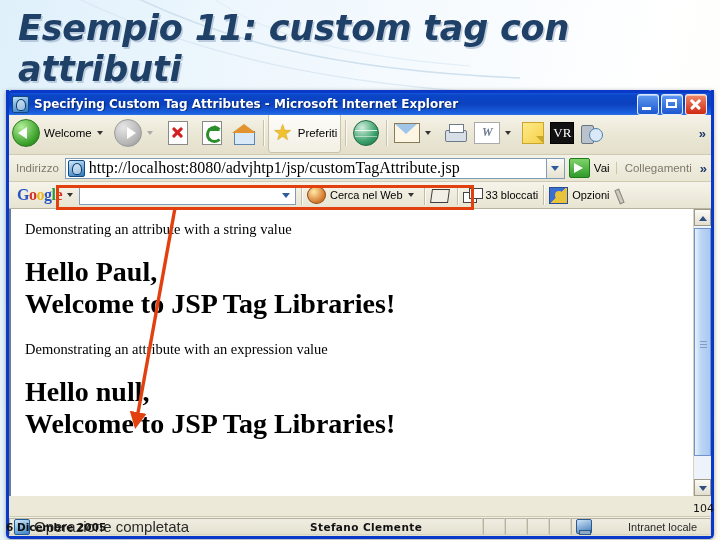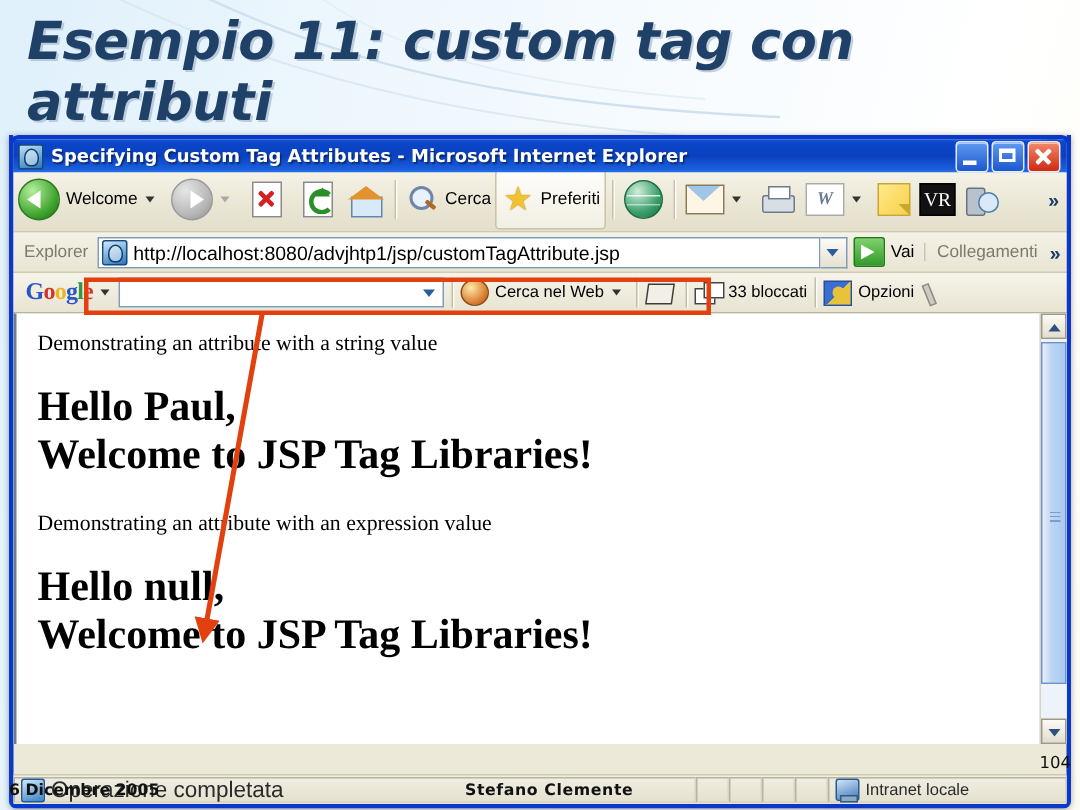--- a/index.html
+++ b/index.html
@@ -156,21 +156,21 @@
     border-bottom:1px solid #cfcab2;display:flex;align-items:center;box-sizing:border-box;
   }
   #addr-label{font-size:11.5px;color:#7d7a6c;padding:0 6px 0 7px;white-space:nowrap;}
   #addr-field{
     flex:1 1 auto;height:19px;background:#fff;border:1px solid #7f9db9;
     display:flex;align-items:center;margin-right:0;
   }
   #addr-ie-icon{width:15px;height:15px;margin:0 4px 0 2px;flex:0 0 auto;
     background:linear-gradient(160deg,#cfe9fa,#2b76bd);border:1px solid #14497e;border-radius:2px;position:relative;}
   #addr-ie-icon:after{content:"";position:absolute;left:3px;top:2px;width:8px;height:10px;border:1px solid #0c3d6b;border-radius:50% 50% 40% 40%;background:rgba(255,255,255,.5);}
-  #addr-url{font-size:13px;color:#000;white-space:nowrap;overflow:hidden;font-family:Liberation Sans, sans-serif;}
+  #addr-url{font-size:16px;color:#000;white-space:nowrap;overflow:hidden;font-family:Liberation Serif, serif;}
   #addr-drop{
     width:17px;height:19px;background:linear-gradient(180deg,#fcfbf7,#e6e2d0);
     border:1px solid #7f9db9;border-left:none;display:flex;align-items:center;justify-content:center;flex:0 0 auto;
   }
   #addr-drop i{width:0;height:0;border-left:4px solid transparent;border-right:4px solid transparent;border-top:5px solid #2d5c9e;}
   #go-btn{display:flex;align-items:center;padding:0 6px 0 4px;flex:0 0 auto;}
   #go-arrow{width:19px;height:18px;background:linear-gradient(180deg,#7fd36a,#2f9a2a);border:1px solid #1f7a1c;border-radius:2px;position:relative;}
   #go-arrow:after{content:"";position:absolute;left:4px;top:4px;width:0;height:0;border-top:5px solid transparent;border-bottom:5px solid transparent;border-left:9px solid #fff;}
   #go-label{font-size:11.5px;margin-left:4px;color:#000;}
   #links-label{font-size:11.5px;color:#7d7a6c;padding:0 8px;border-left:1px solid #cac5ad;white-space:nowrap;}
@@ -243,21 +243,21 @@
     background:linear-gradient(180deg,#f1efe4,#e4e0ce);
     border-top:1px solid #cfcab2;display:flex;align-items:center;box-sizing:border-box;
   }
   .sb-panel{height:17px;border:1px solid #d8d4c2;border-top-color:#b8b3a0;border-left-color:#b8b3a0;
     display:flex;align-items:center;box-sizing:border-box;}
   #sb-status{flex:1 1 auto;padding-left:2px;}
   #sb-status .ic-doc{width:14px;height:14px;margin:0 4px 0 2px;flex:0 0 auto;
     background:linear-gradient(160deg,#cfe9fa,#3a82c6);border:1px solid #1d5a96;border-radius:2px;}
   #sb-status span{font-size:15px;color:#2a2a2a;}
   .sb-small{width:22px;}
-  #sb-zone{width:159px;padding-left:4px;}
+  #sb-zone{width:140px;padding-left:4px;gap:32px;}
   #sb-zone .ic-zone{width:14px;height:13px;margin-right:4px;flex:0 0 auto;
     background:linear-gradient(160deg,#cfe3f7,#3e79b8);border:1px solid #2b5a8c;border-radius:2px;position:relative;}
   #sb-zone .ic-zone:after{content:"";position:absolute;left:2px;bottom:-2px;width:10px;height:3px;background:#8fa8c4;border:1px solid #2b5a8c;}
   #sb-zone span{font-size:11px;color:#2a2a2a;}
 
   
   #red-box{
     position:absolute;left:56px;top:185px;width:418px;height:25px;
     border:3px solid #E2400F;box-sizing:border-box;pointer-events:none;
   }
@@ -319,24 +319,20 @@
     <div class="tb-btn">
       <div class="ic-page ic-stop"></div>
     </div>
     <div class="tb-btn">
       <div class="ic-page ic-refresh"></div>
     </div>
     <div class="tb-btn">
       <div class="ic-home"></div>
     </div>
     <div class="tb-sep"></div>
-    <div class="tb-btn">
-      <div class="ic-search"></div>
-      <span class="tb-label">Cerca</span>
-    </div>
     <div class="tb-btn" style="background:linear-gradient(180deg,#fdfdfa,#f2efe3);border:1px solid #c9c3aa;border-radius:3px;">
       <div class="ic-star"><span>★</span></div>
       <span class="tb-label">Preferiti</span>
     </div>
     <div class="tb-sep"></div>
     <div class="tb-btn">
       <div class="ic-globe"></div>
     </div>
     <div class="tb-sep"></div>
     <div class="tb-btn">
@@ -356,21 +352,21 @@
     <div class="tb-btn">
       <div class="ic-vr">VR</div>
     </div>
     <div class="tb-btn">
       <div class="ic-msgr"></div>
     </div>
     <div id="tb-chev">»</div>
   </div>
 
   <div id="ie-addressbar">
-    <span id="addr-label">Explorer</span>
+    <span id="addr-label">Indirizzo</span>
     <div id="addr-field">
       <div id="addr-ie-icon"></div>
       <span id="addr-url">http://localhost:8080/advjhtp1/jsp/customTagAttribute.jsp</span>
     </div>
     <div id="addr-drop">
         <i></i>
       </div>
     <div id="go-btn">
       <div id="go-arrow"></div>
       <span id="go-label">Vai</span>

